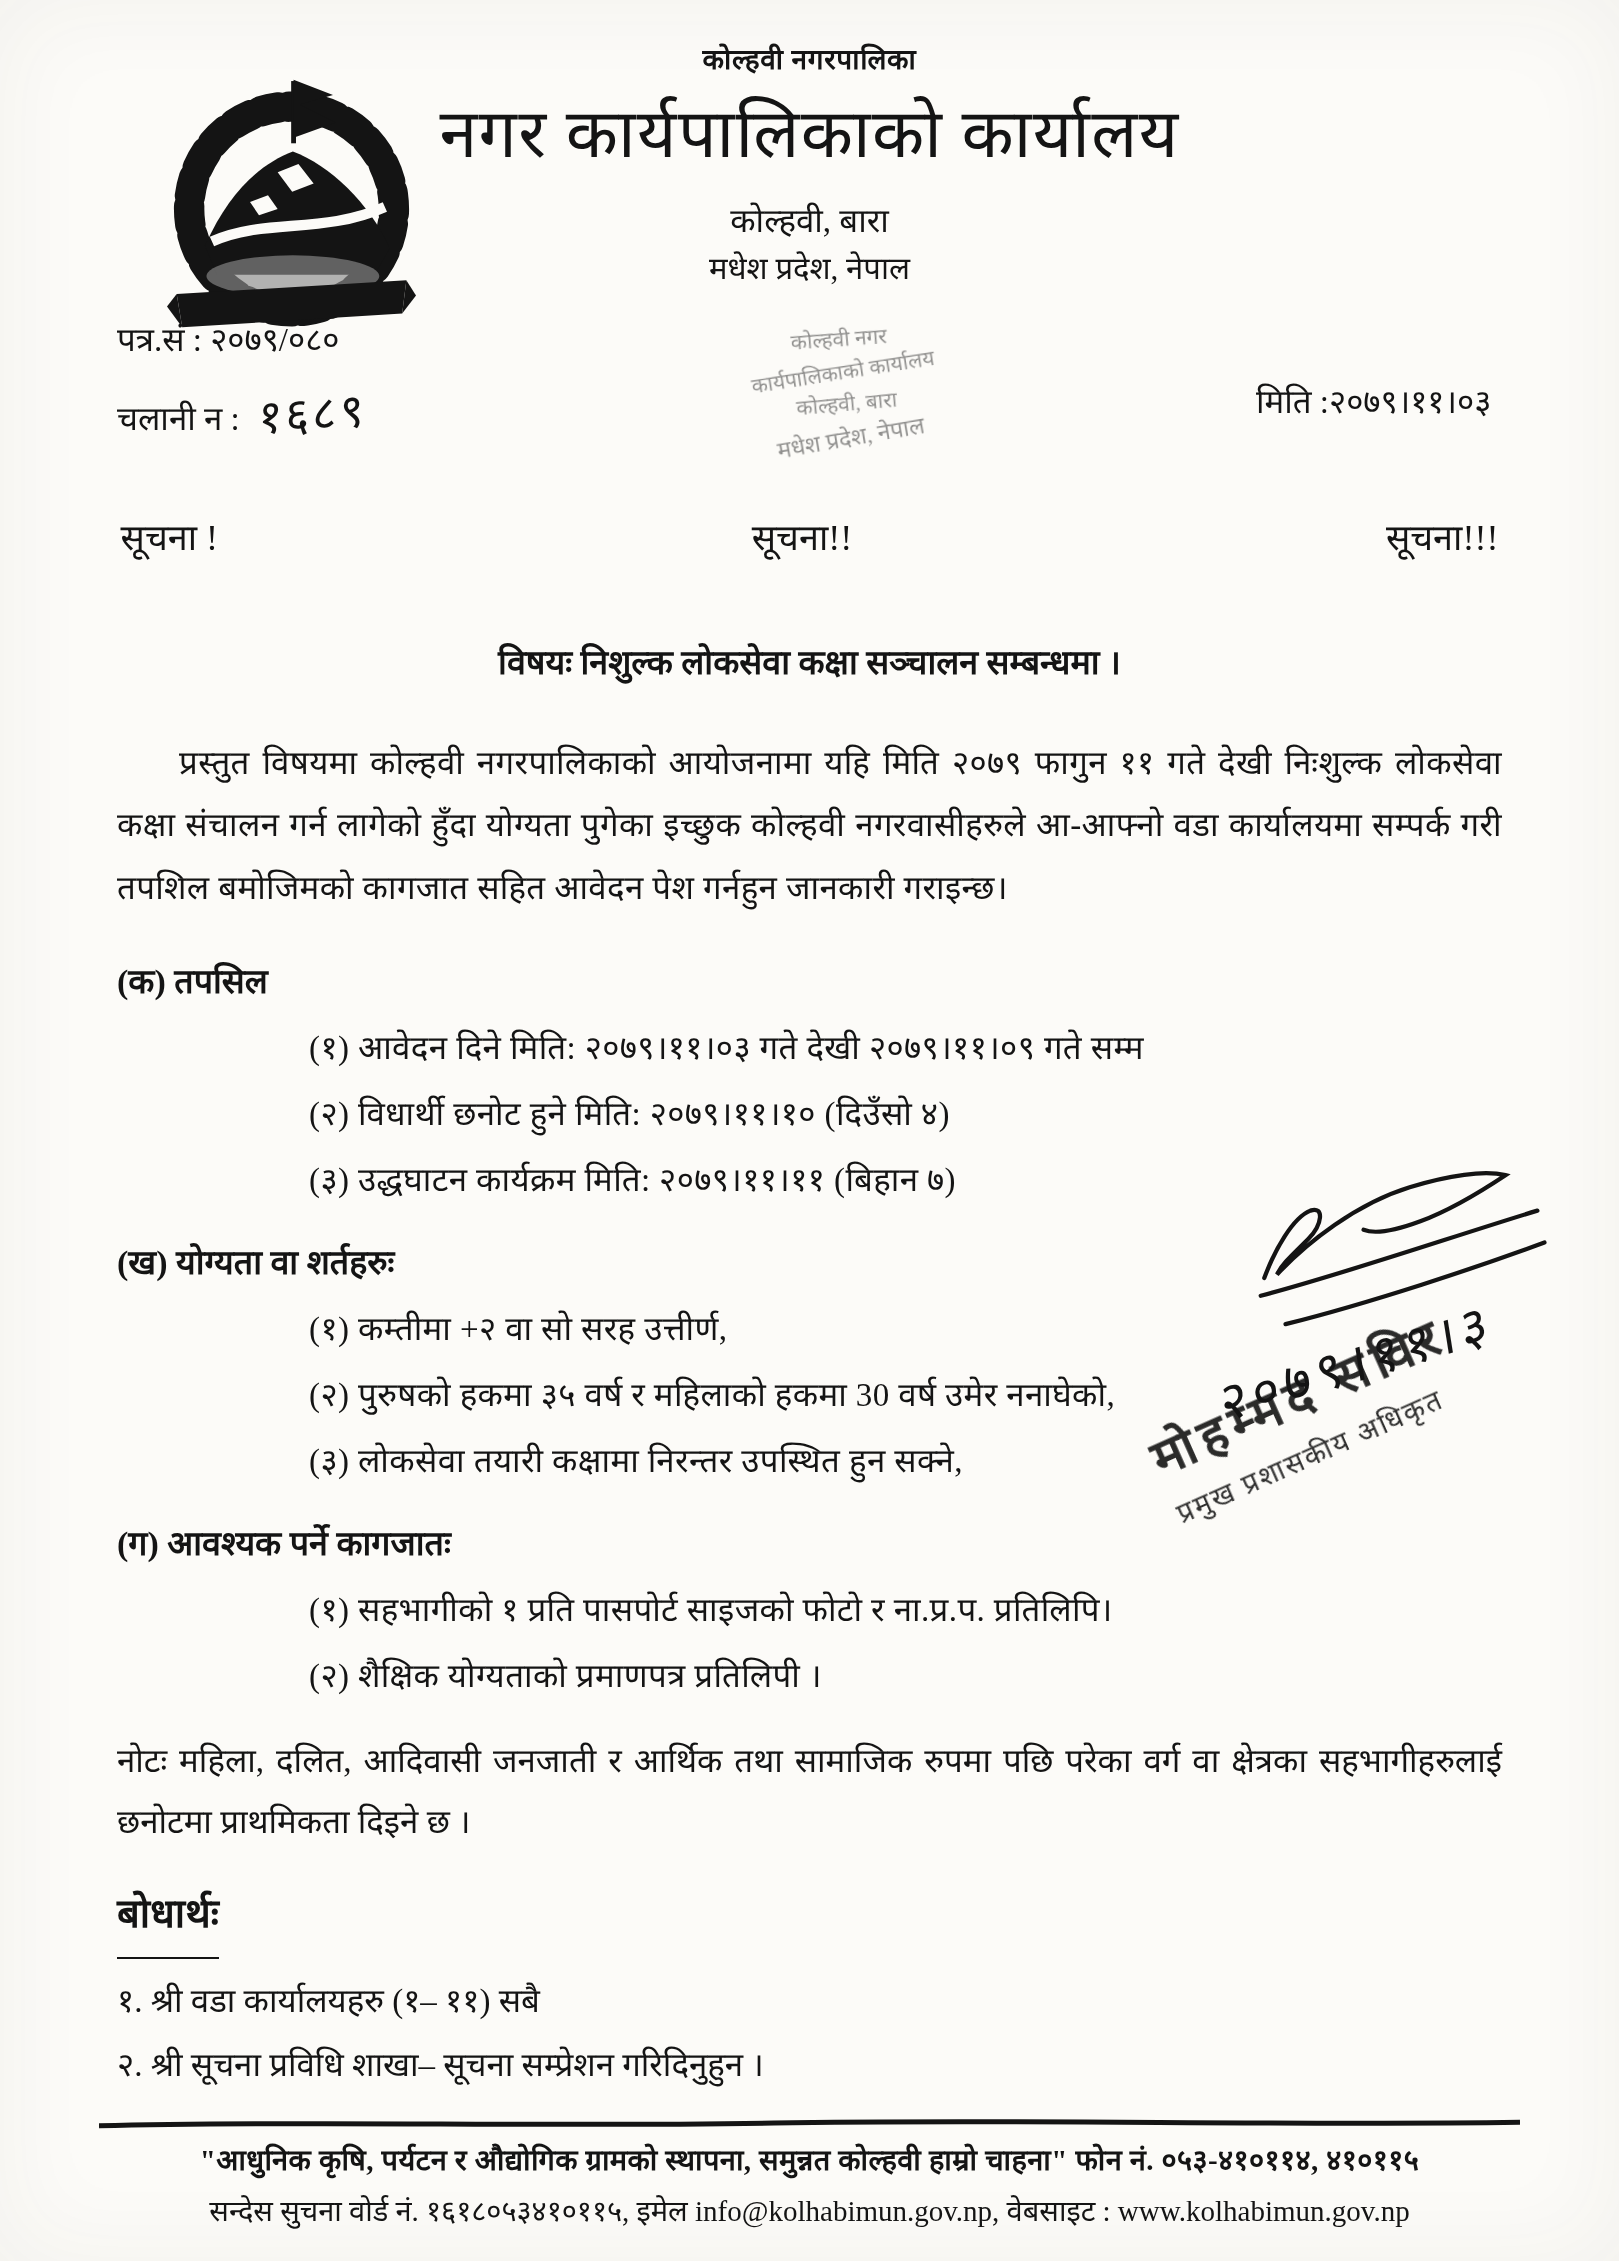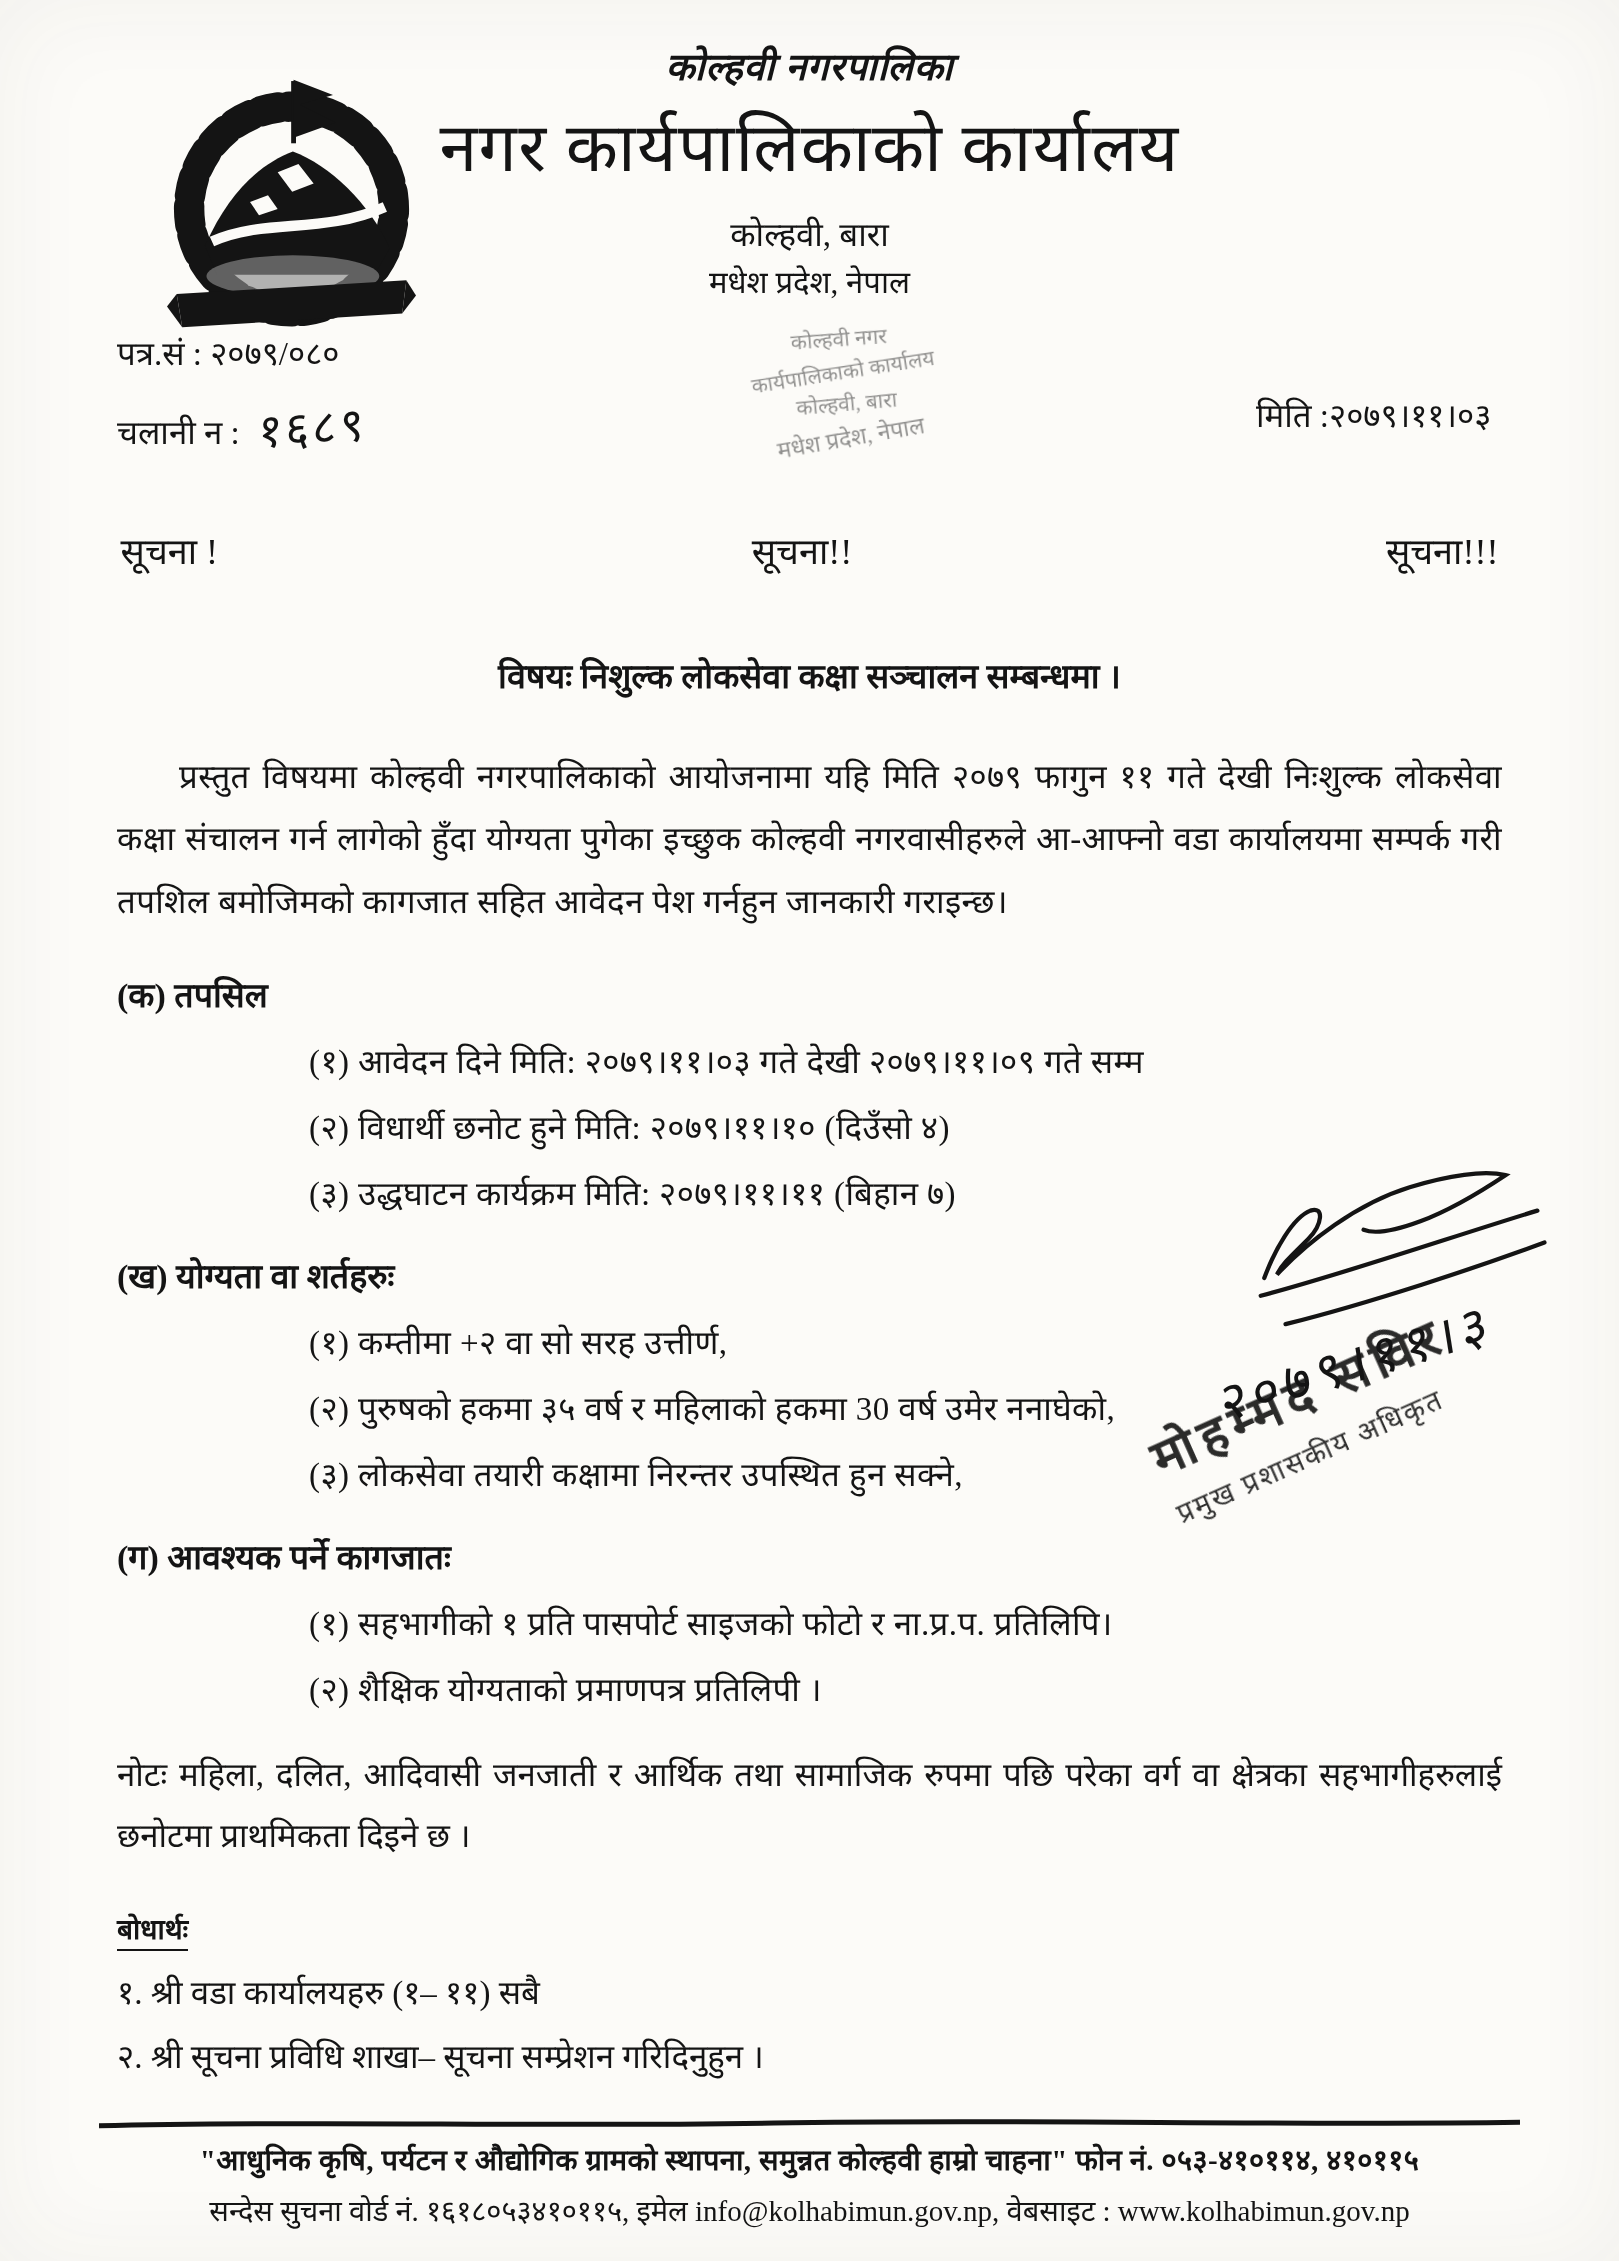--- a/index.html
+++ b/index.html
@@ -10,21 +10,21 @@
     background:#fcfbf8;
     box-shadow:inset 0 0 99px rgba(60,50,40,.05);
     font-family:"Liberation Serif","DejaVu Serif",serif;
     color:#141414;
     overflow:hidden;
   }
   .content{padding:39px 117px 0 117px;}
 
   
   .header{text-align:center;position:relative;z-index:2;}
-  .muni-name{font-size:38px;font-weight:bold;letter-spacing:0.7px;font-style:italic;}
+  .muni-name{font-size:28px;font-weight:bold;letter-spacing:0.7px;}
   .office-title{font-size:68px;font-weight:normal;margin-top:7px;letter-spacing:1.4px;}
   .addr{font-size:33px;margin-top:20px;}
   .prov{font-size:31px;margin-top:4.3px;}
 
   
   .emblem{position:absolute;left:167px;top:60px;width:249px;height:298px;z-index:1;}
 
   
   .round-stamp{
     position:absolute;left:678px;top:323px;width:334px;z-index:0;
@@ -62,22 +62,22 @@
     text-align:justify;text-indent:62px;letter-spacing:0.4px;
   }
   .section{margin-top:37px;}
   .section-heading{font-size:34px;font-weight:bold;}
   .section-items{margin:15.6px 0 0 192px;}
   .section-items .item{font-size:33px;margin-top:21px;letter-spacing:0.4px;}
 
   .note{margin-top:34px;font-size:33px;line-height:1.85;text-align:justify;}
 
   .cc{margin-top:31px;}
-  .cc-heading{display:inline-block;font-size:28px;font-weight:bold;
-    border-bottom:2.8px solid #141414;padding-bottom:2px;margin-top:11px;}
+  .cc-heading{display:inline-block;font-size:40px;font-weight:bold;
+    border-bottom:2.8px solid #141414;padding-bottom:18px;}
   .cc-items .item{font-size:33px;margin-top:18.5px;}
 
   
   .sig-block{position:absolute;top:1143px;right:32px;width:455px;height:540px;z-index:3;}
   .sig-scribble{position:absolute;top:0;right:39px;}
   .sig-date{
     position:absolute;top:181px;left:82px;
     font-size:53px;transform:rotate(-17deg) skewX(-8deg);
     letter-spacing:5.7px;white-space:nowrap;
   }

